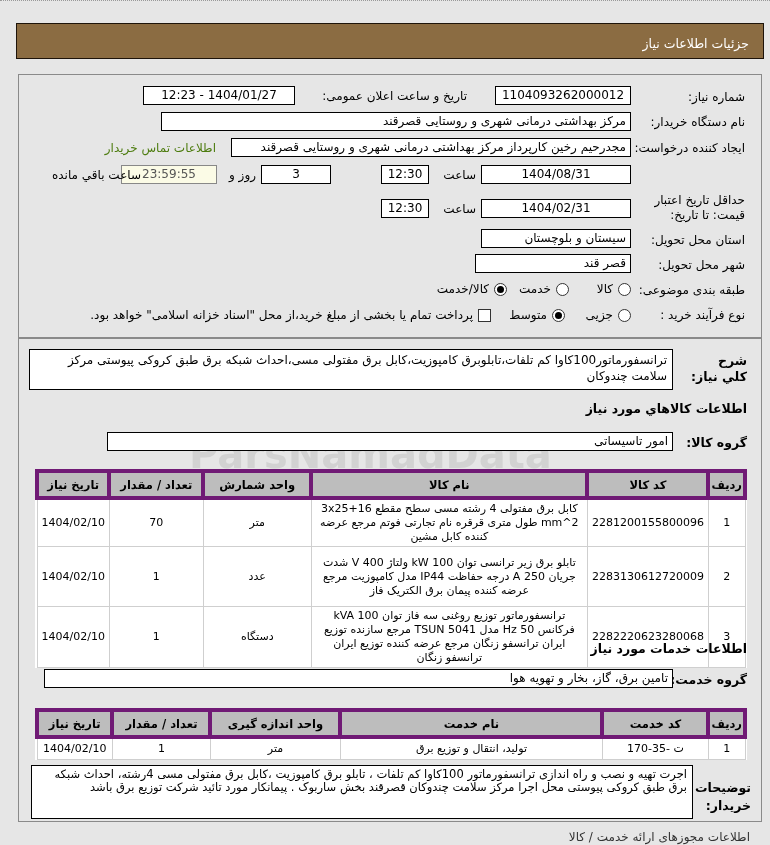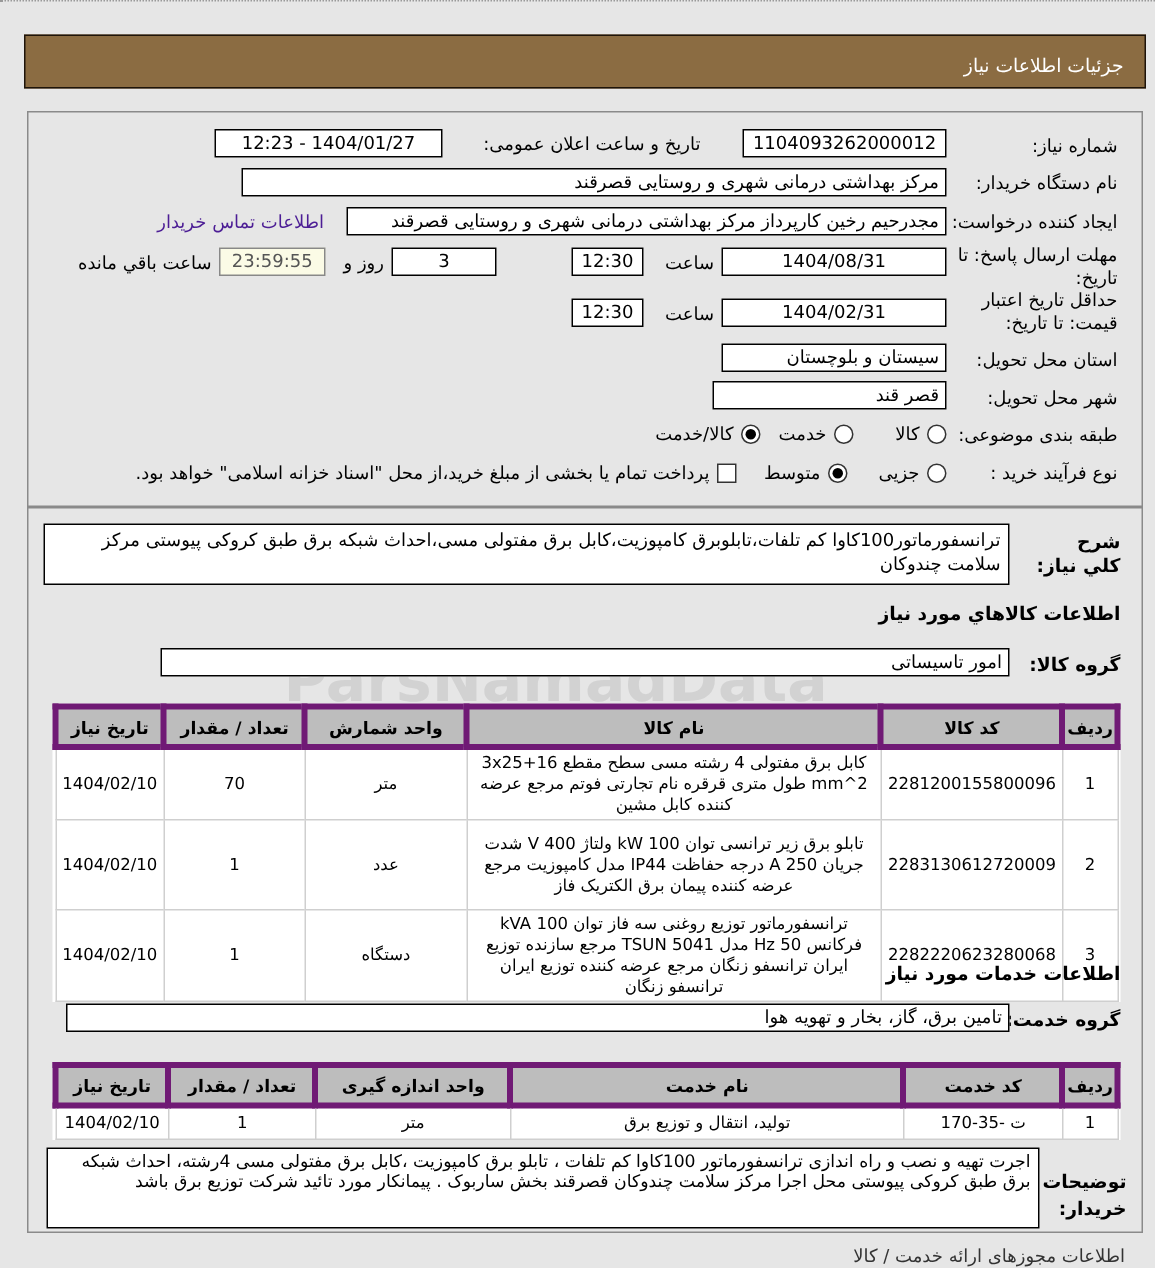--- a/index.html
+++ b/index.html
@@ -24,21 +24,21 @@
     .p1 { top: 74px; height: 264px; }
     .p2 { top: 338px; height: 484px; }
     .lbl { position: absolute; white-space: nowrap; font-size: 12px; }
     .box {
       position: absolute; background: #fff; border: 1px solid #000;
       height: 19px; line-height: 17px; padding: 0 4px; font-size: 12px;
       white-space: nowrap; overflow: hidden;
     }
     .center { text-align: center; }
     .yellowish { background: #fbfbe6; border-color: #888; color: #555; }
-    .link { color: #4c1d95; cursor: pointer; }
+    .link { color: #4d7c0f; cursor: pointer; }
     .radio {
       position: absolute; width: 13px; height: 13px; border-radius: 50%;
       border: 1px solid #333; background: #fff;
     }
     .radio.on::after {
       content: ""; position: absolute; left: 2px; top: 2px; width: 7px; height: 7px;
       border-radius: 50%; background: #000;
     }
     .check { position: absolute; width: 13px; height: 13px; border: 1px solid #333; background: #fff; }
     .bold { font-weight: bold; }
@@ -80,27 +80,26 @@
   <span class="lbl" style="right:294px;top:14px;">تاریخ و ساعت اعلان عمومی:</span>
   <div class="box center" style="right:466px;top:11px;width:152px;">1404/01/27 - 12:23</div>
 
   <span class="lbl" style="right:16px;top:40px;">نام دستگاه خریدار:</span>
   <div class="box" style="right:130px;top:37px;width:470px;">مرکز بهداشتی درمانی شهری و روستایی قصرقند</div>
 
   <span class="lbl" style="right:16px;top:66px;">ایجاد کننده درخواست:</span>
   <div class="box" style="right:130px;top:63px;width:400px;">مجدرحیم رخین کارپرداز مرکز بهداشتی درمانی شهری و روستایی قصرقند</div>
   <span class="lbl link" style="right:545px;top:66px;">اطلاعات تماس خریدار</span>
 
-  <span class="lbl" style="right:16px;top:88px;width:110px;white-space:normal;line-height:15px;">مهلت ارسال پاسخ: تا تاریخ:</span>
   <div class="box center" style="right:130px;top:90px;width:150px;">1404/08/31</div>
   <span class="lbl" style="right:285px;top:93px;">ساعت</span>
   <div class="box center" style="right:332px;top:90px;width:48px;">12:30</div>
   <div class="box center" style="right:430px;top:90px;width:70px;">3</div>
   <span class="lbl" style="right:505px;top:93px;">روز و</span>
-  <div class="box center yellowish" style="right:544px;top:90px;width:71px;">23:59:55</div>
+  <div class="box center yellowish" style="right:544px;top:90px;width:96px;">23:59:55</div>
   <span class="lbl" style="right:620px;top:93px;">ساعت باقي مانده</span>
 
   <span class="lbl" style="right:16px;top:118px;width:110px;white-space:normal;line-height:15px;">حداقل تاریخ اعتبار قیمت: تا تاریخ:</span>
   <div class="box center" style="right:130px;top:124px;width:150px;">1404/02/31</div>
   <span class="lbl" style="right:285px;top:127px;">ساعت</span>
   <div class="box center" style="right:332px;top:124px;width:48px;">12:30</div>
 
   <span class="lbl" style="right:16px;top:158px;">استان محل تحویل:</span>
   <div class="box" style="right:130px;top:154px;width:150px;">سیستان و بلوچستان</div>
 

